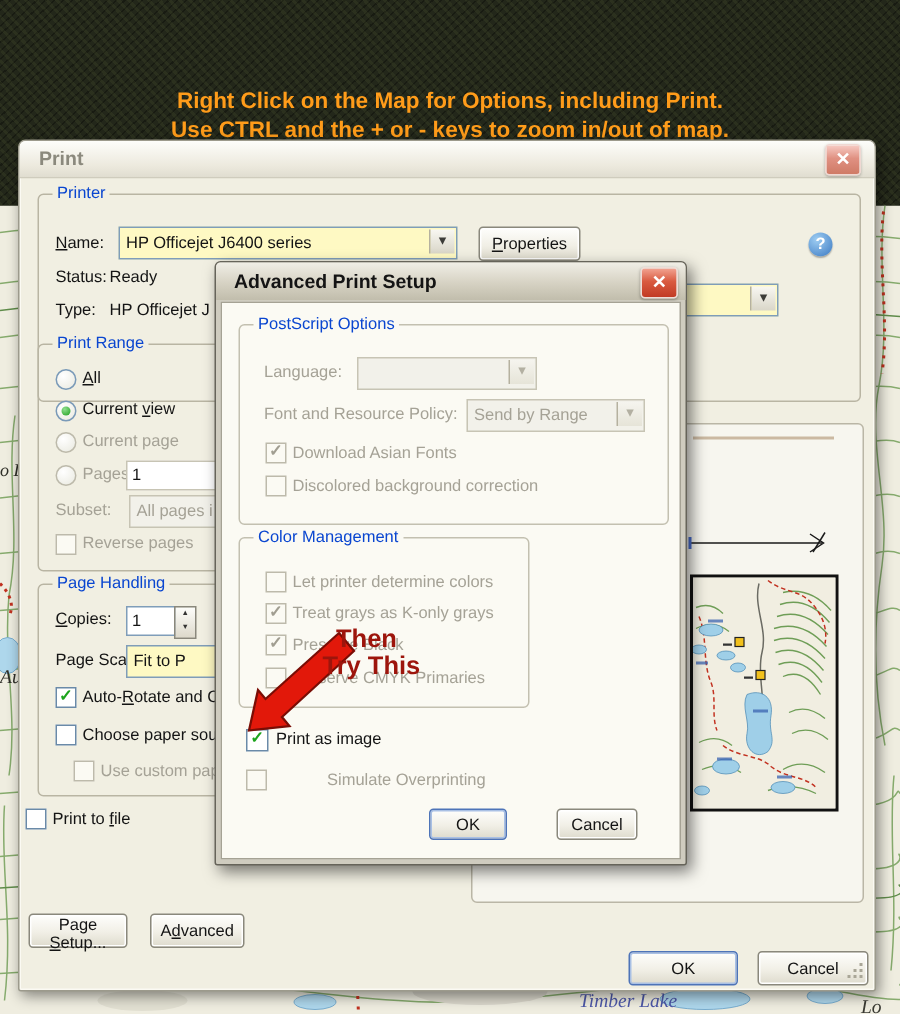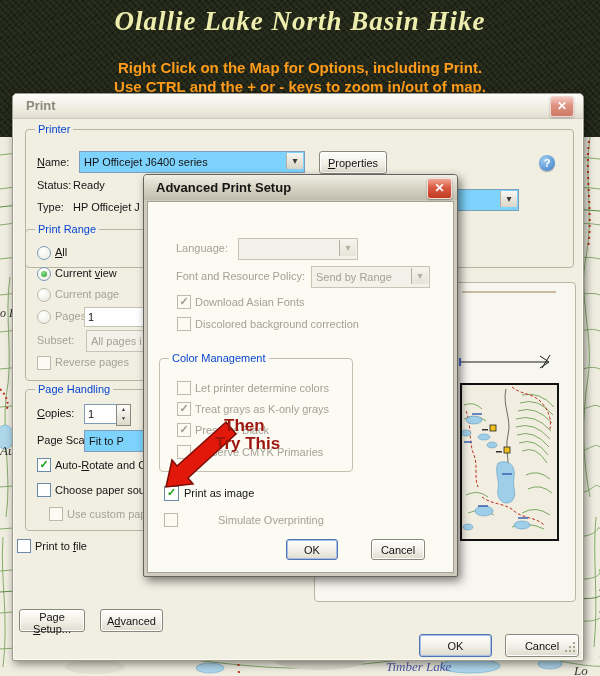--- a/index.html
+++ b/index.html
@@ -14,21 +14,21 @@
   .page-title{position:absolute;left:0;top:6px;width:100%;text-align:center;
     font:italic bold 27px "Liberation Serif",serif;color:#ededad;letter-spacing:1px;}
   .instr{position:absolute;left:0;width:100%;text-align:center;
     font:bold 15px "Liberation Sans",sans-serif;color:#ff9c1a;}
   
   .lbl{position:absolute;font-size:11px;color:#141414;white-space:nowrap;line-height:13px;}
   .dis{color:#a5a296;}
   .group{position:absolute;border:1px solid #b9b5a3;border-radius:4px;}
   .glabel{position:absolute;top:-7px;left:9px;padding:0 3px;font-size:11px;line-height:13px;
           color:#0a46d0;white-space:nowrap;}
-  .combo{position:absolute;background:#7dd3fc;border:1px solid #7f9db9;height:20px;
+  .combo{position:absolute;background:#fef9c3;border:1px solid #7f9db9;height:20px;
          font-size:11px;line-height:20px;padding-left:4px;overflow:hidden;white-space:nowrap;color:#141414;}
   .combo .chev{position:absolute;right:1px;top:1px;width:16px;height:16px;
          background:linear-gradient(#f8f7f2,#d9d6c8);border-left:1px solid #b5b19f;
          color:#3c3c38;text-align:center;line-height:15px;font-size:10px;}
   .combo.dcmb{background:#f2f1ea;border-color:#c7c4b4;color:#a5a296;}
   .combo.dcmb .chev{color:#b3b0a2;background:linear-gradient(#f5f4ee,#e6e4d8);}
   .tbox{position:absolute;background:#fff;border:1px solid #7f9db9;height:18px;
         font:11px "Liberation Sans",sans-serif;padding:0 0 0 3px;color:#141414;}
   .tbox.dtb{border-color:#c7c4b4;}
   .cb{position:absolute;width:12px;height:12px;background:#fff;border:1px solid #6a8aa8;
@@ -75,21 +75,20 @@
   .adv-glabel{background:#fbfaf3;}
   
   .anno-text{position:absolute;font:bold 17px "Liberation Sans",sans-serif;color:#9d150c;z-index:30;white-space:nowrap;}
   svg text{font-family:"Liberation Serif",serif;}
 </style>
 </head>
 <body>
 <div id="root">
 
 <div class="header">
-  <div class="page-title">Olallie Lake North Basin Hike</div>
   <div class="instr" style="top:59px;">Right Click on the Map for Options, including Print.</div>
   <div class="instr" style="top:78px;">Use CTRL and the + or - keys to zoom in/out of map.</div>
 </div>
 
 <svg style="position:absolute;left:0;top:137px;" width="600" height="539" viewBox="0 0 600 539">
   <rect width="600" height="539" fill="#efede0"></rect>
   <g fill="none" stroke="#86ab6d" stroke-width="1">
     <path d="M0,18 C70,8 130,30 200,20 S340,10 420,26 S540,14 600,22"></path>
     <path d="M0,52 C60,42 140,62 210,50 S350,42 430,58 S550,44 600,52"></path>
     <path d="M0,88 C80,76 150,98 230,86 S370,76 450,92 S560,80 600,88"></path>
@@ -275,20 +274,23 @@
   <span class="grip"><span style="left:560px;top:556px;"></span></span>
 </div>
 
 <div class="adv-dlg">
   <div class="adv-titlebar">
     <span class="adv-title">Advanced Print Setup</span>
     <span class="xbtn adv-close">✕</span>
   </div>
   <div class="adv-body"></div>
 
+  <div class="group" style="left:15px;top:41px;width:285px;height:132px;border-color:#c3c0b0;">
+    <span class="glabel adv-glabel">PostScript Options</span>
+  </div>
   <span class="lbl dis" style="left:32px;top:67px;">Language:</span>
   <div class="combo dcmb" style="left:94px;top:63px;width:114px;">
     <span class="chev">▾</span>
   </div>
   <span class="lbl dis" style="left:32px;top:95px;">Font and Resource Policy:</span>
   <div class="combo dcmb" style="left:167px;top:91px;width:113px;">
     <span>Send by Range</span>
     <span class="chev">▾</span>
   </div>
   <span class="cb dcb" style="left:33px;top:120px;"><span>✓</span></span>

